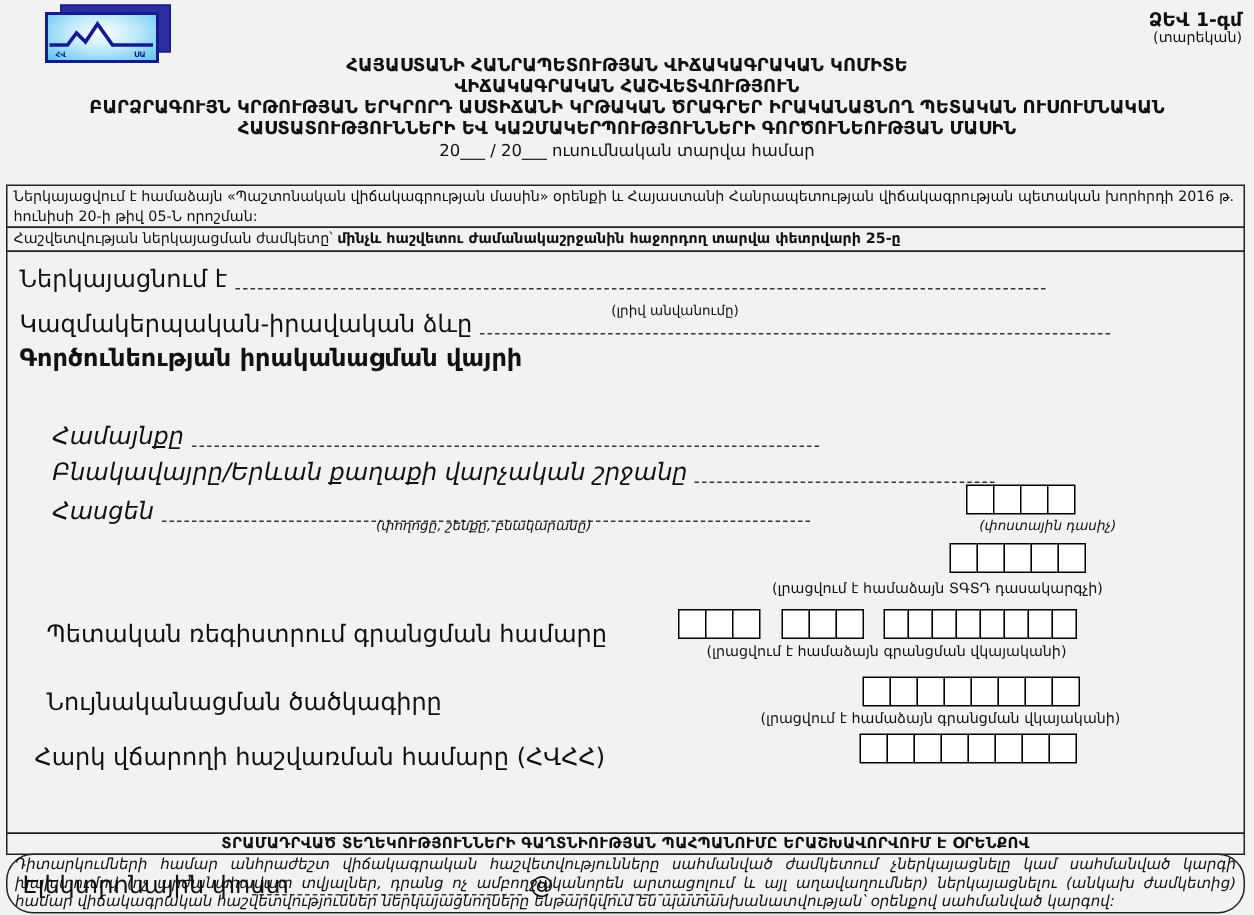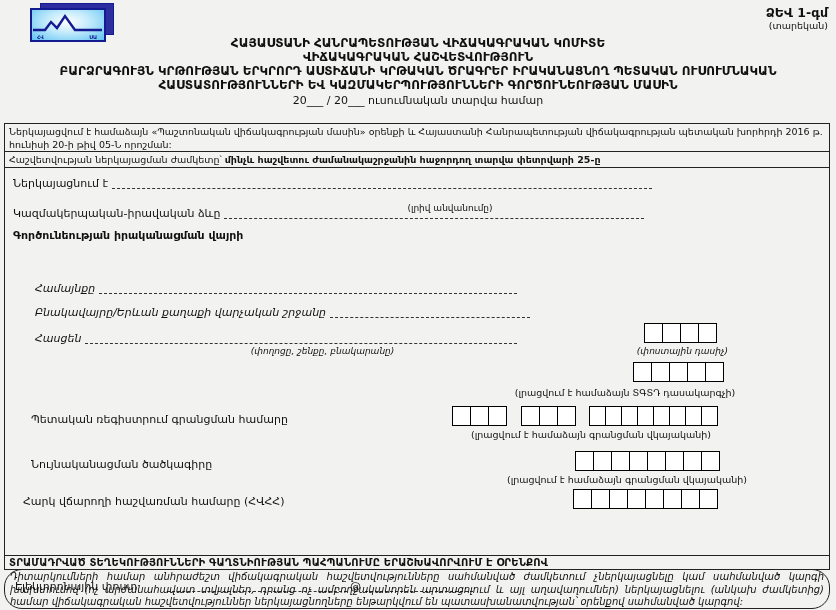--- a/index.html
+++ b/index.html
@@ -20,31 +20,31 @@
   .formcode{position:absolute;right:8px;top:5px;text-align:right;}
   .formcode .code{font-size:12.5px;font-weight:bold;}
   .formcode .period{font-size:9.5px;}
   .ctr{left:0;width:836px;text-align:center;}
   .t-bold{font-size:12px;font-weight:bold;}
   .t-reg{font-size:11px;}
   
   .box{position:absolute;left:4px;width:826px;border:1px solid #222;background:transparent;box-sizing:border-box;}
   .notice{font-size:9.5px;line-height:13px;padding:1px 4px;white-space:normal;}
   
-  .row{position:absolute;font-size:11px;white-space:nowrap;}
+  .row{position:absolute;font-size:16px;white-space:nowrap;}
   .row .lab{display:inline-block;}
   .line{display:inline-block;border-bottom:1px dashed #333;height:12px;vertical-align:-2px;}
   .hint{position:absolute;font-size:9px;text-align:center;white-space:nowrap;}
   .it{font-style:italic;}
   .cells{position:absolute;display:flex;}
   .cell{width:17px;height:18px;background:#fff;border:1px solid #000;margin-right:-1px;}
   .narrow .cell{width:15px;}
   .grp{display:flex;}
   
-  .f-title{font-size:10px;font-weight:bold;padding:1px 4px;letter-spacing:.2px;}
+  .f-title{font-size:10px;font-weight:bold;padding:1px 4px;letter-spacing:.2px;text-align:center;}
   .f-body{font-size:10px;font-style:italic;line-height:12.5px;padding:1px 5px;white-space:normal;text-align:justify;border-radius:18px;}
 </style>
 </head>
 <body>
 
 <div class="logo">
   <div class="shadow"></div>
   <div class="face">
     <svg width="72" height="30" viewBox="0 0 72 30">
       <polyline points="1,20 13,20 19,12 25,18 33,6 43,20 70,20" fill="none" stroke="#141a8f" stroke-width="2.4"></polyline>
@@ -103,21 +103,21 @@
     <span class="line" style="width:432px;"></span>
   </div>
   <div class="hint it" style="top:178px;left:225px;width:185px;">(փողոցը, շենքը, բնակարանը)</div>
 
   <div class="cells" style="top:155px;left:639px;">
       <span class="cell"></span>
       <span class="cell"></span>
       <span class="cell"></span>
       <span class="cell"></span>
     </div>
-  <div class="hint it" style="top:178px;left:600px;width:155px;">(փոստային դասիչ)</div>
+  <div class="hint it" style="top:178px;left:616px;width:155px;">(փոստային դասիչ)</div>
 
   <div class="cells" style="top:194px;left:628px;">
       <span class="cell"></span>
       <span class="cell"></span>
       <span class="cell"></span>
       <span class="cell"></span>
       <span class="cell"></span>
     </div>
   <div class="hint" style="top:219px;left:500px;width:240px;font-size:9.5px;">(լրացվում է համաձայն ՏԳՏԴ դասակարգչի)</div>
 

